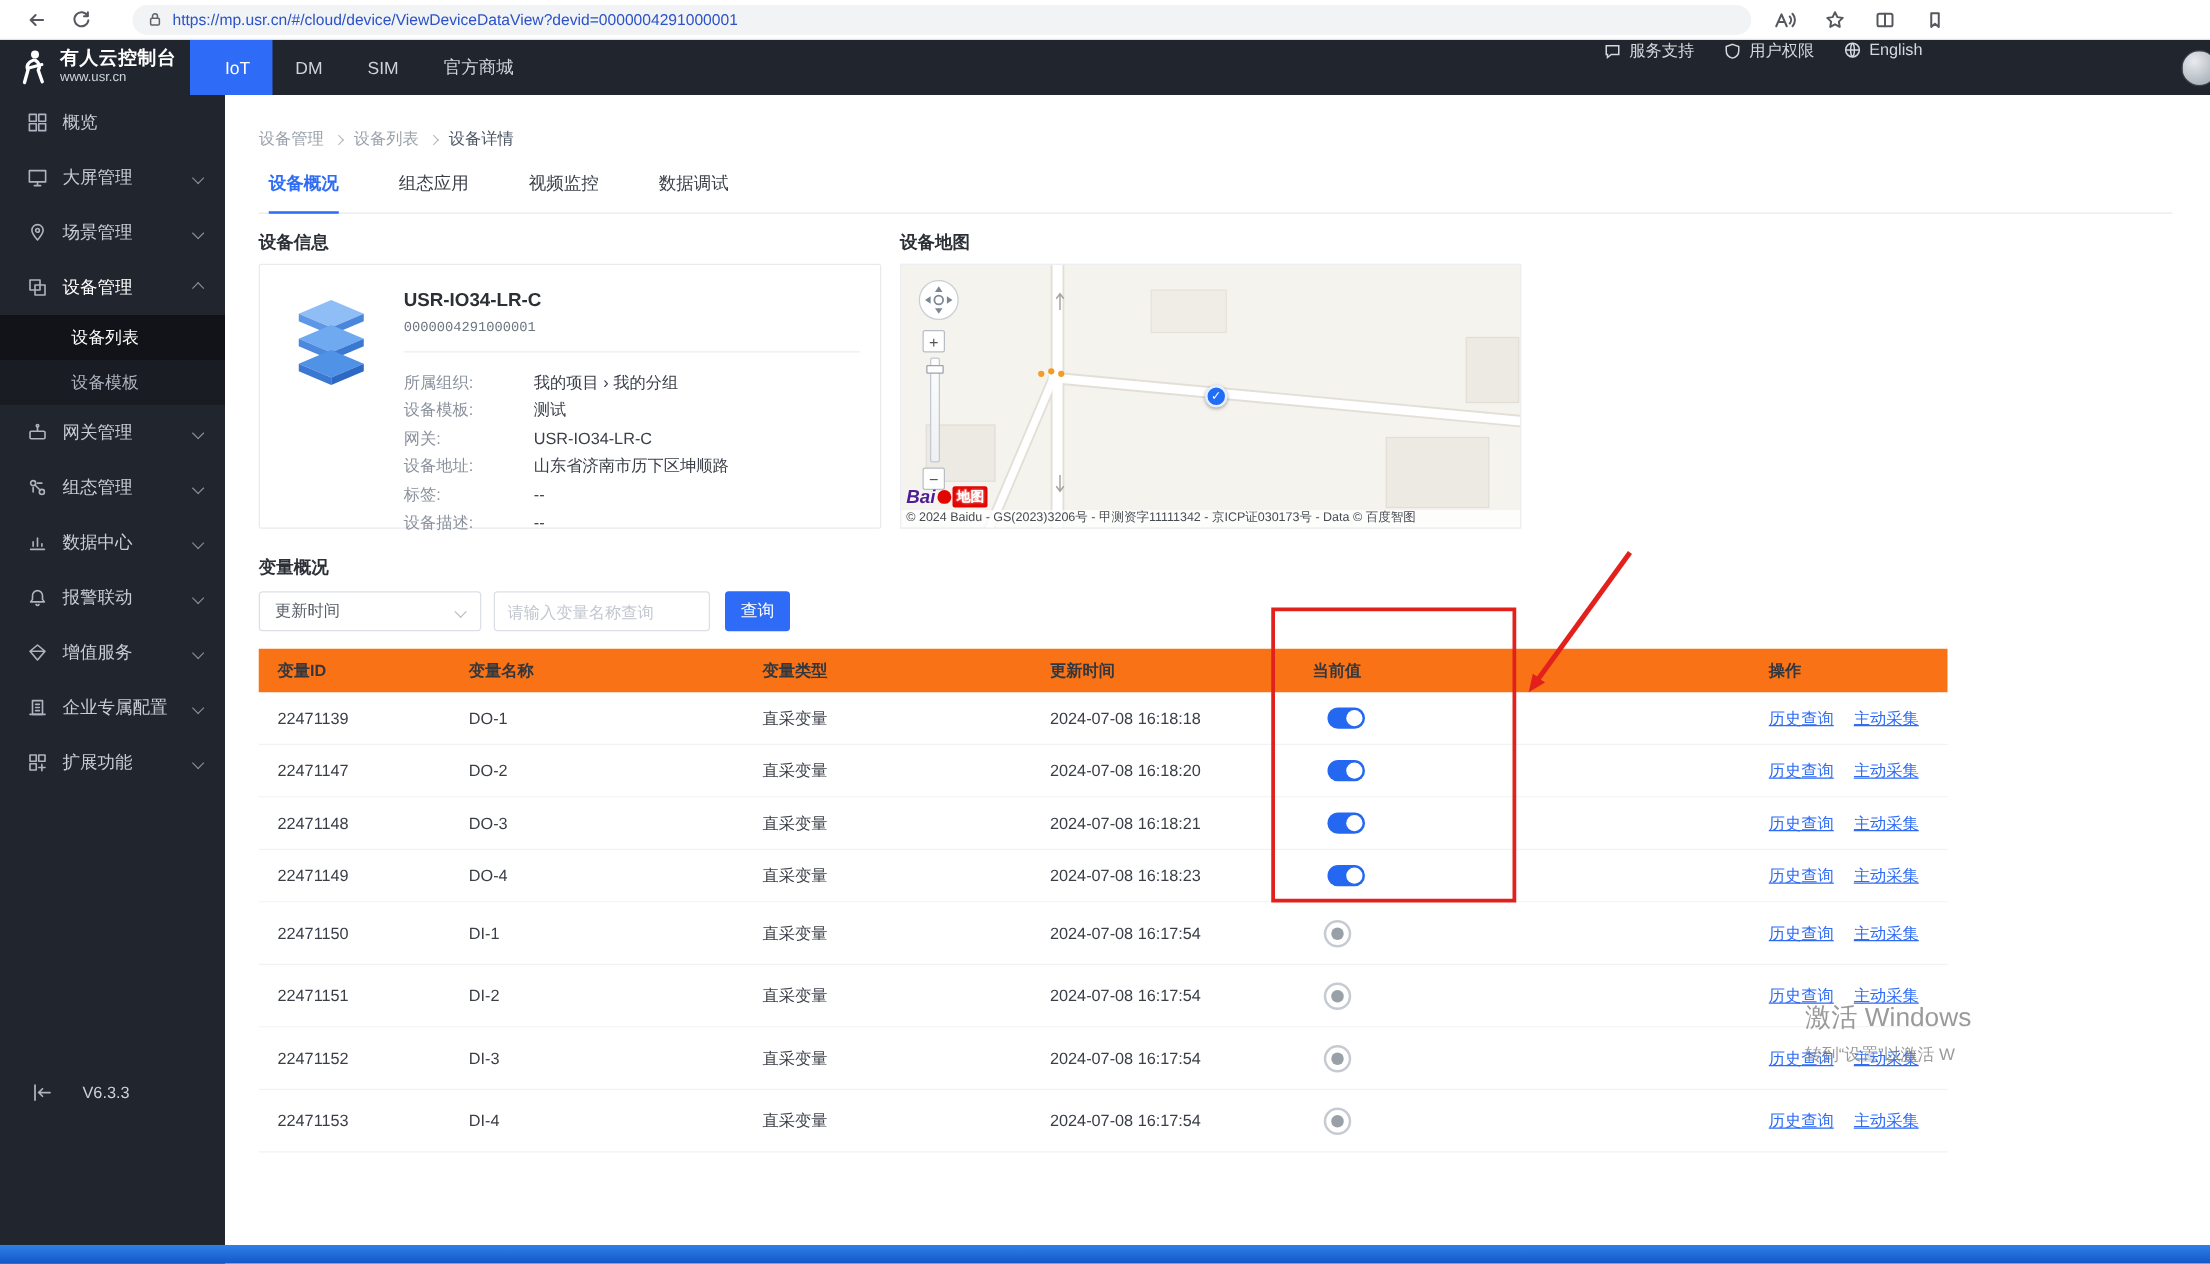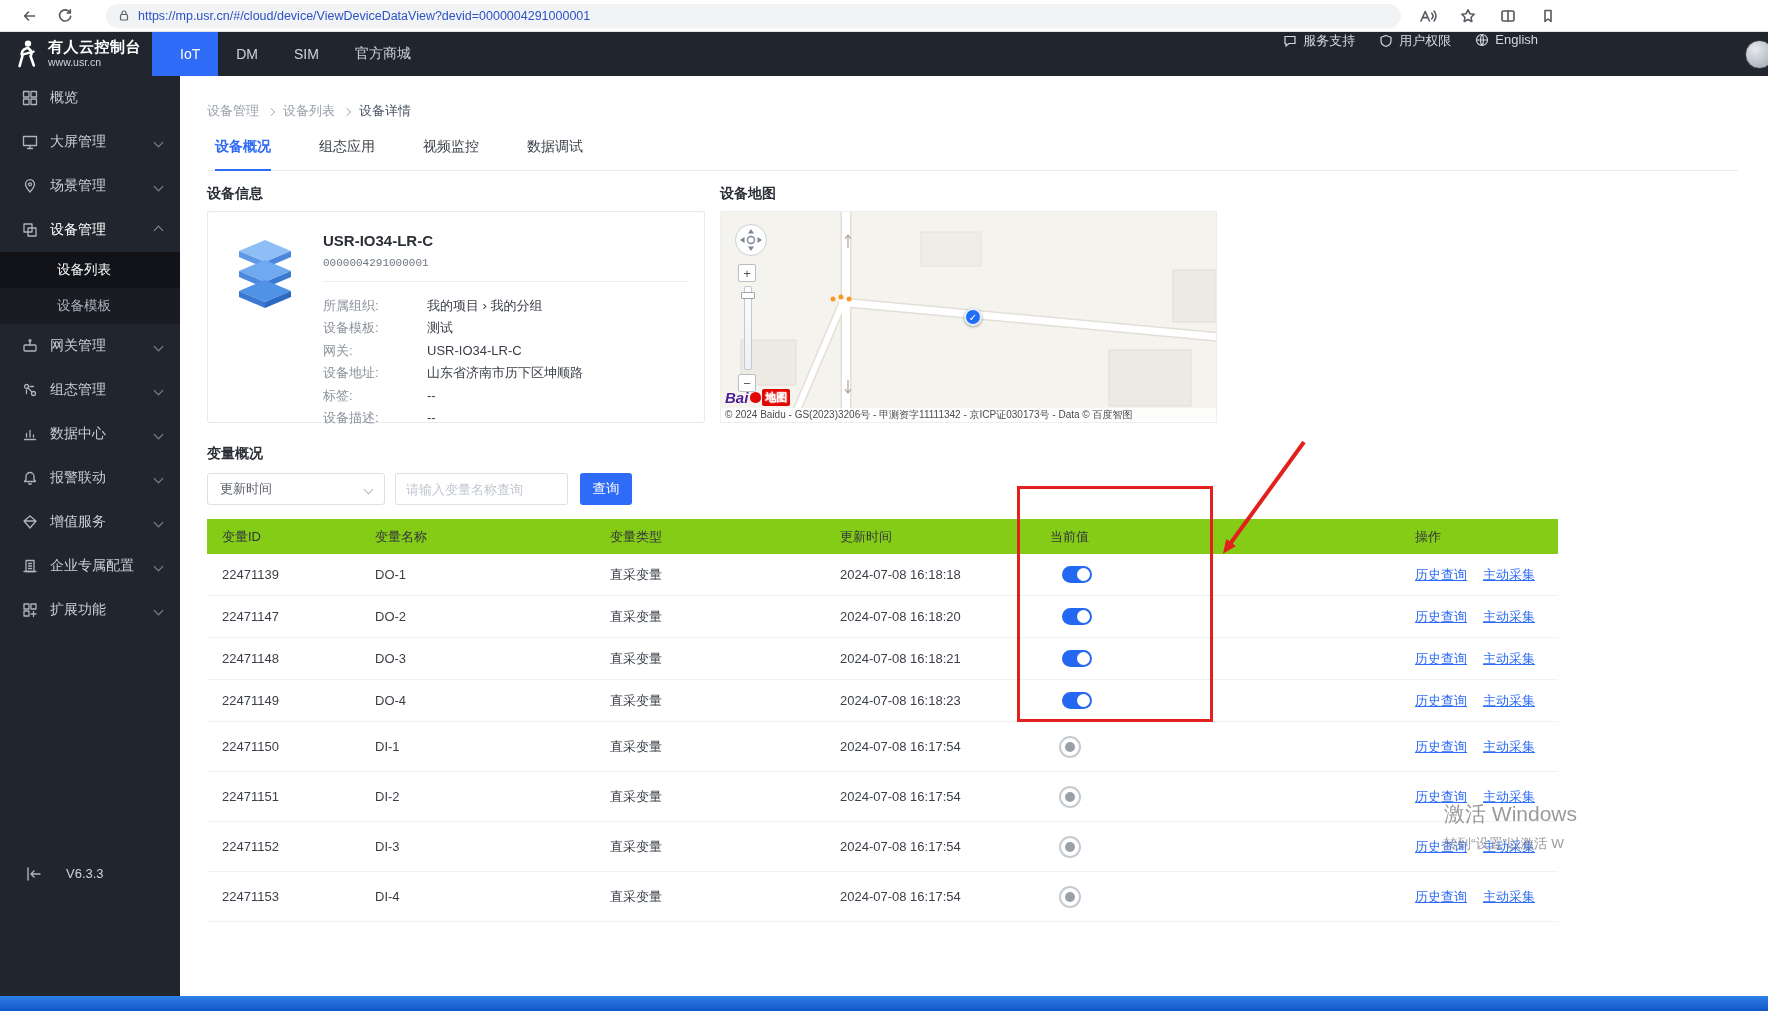--- a/index.html
+++ b/index.html
@@ -103,21 +103,21 @@
     justify-content:space-between; padding:0 12px; font-size:13px; color:#5a6068; cursor:pointer; background:#fff; }
   .vselect .chev { border-color:#b6bcc6; }
   .vsearch { width:173px; height:32px; margin-left:10px; }
   .vsearch input { width:100%; height:100%; border:1px solid #dcdfe6; border-radius:3px; padding:0 10px;
     font-size:13px; color:#333; font-family:inherit; outline:none; }
   .vsearch input::placeholder { color:#c2c7cf; }
   .btn-query { margin-left:12px; width:52px; height:32px; background:#2e6bf6; color:#fff; border:none;
     border-radius:3px; font-size:13.5px; cursor:pointer; font-family:inherit; }
 
   .vtable { margin-top:14px; width:1351px; }
-  .vhead { display:flex; align-items:center; height:35px; background:#84cc16; font-size:13px; font-weight:normal; color:#33373d; }
+  .vhead { display:flex; align-items:center; height:35px; background:#f97316; font-size:13px; font-weight:bold; color:#33373d; }
   .vrow { display:flex; align-items:center; border-bottom:1px solid #f0f2f5; font-size:13px; color:#3a3f47; background:#fff; }
   .vrow.h42 { height:42px; }
   .vrow.h50 { height:50px; }
   .c { padding-right:8px; white-space:nowrap; }
   .c1 { width:168px; padding-left:15px; }
   .c2 { width:235px; }
   .c3 { width:230px; }
   .c4 { width:210px; }
   .c5 { width:365px; }
   .c6 { width:143px; }

